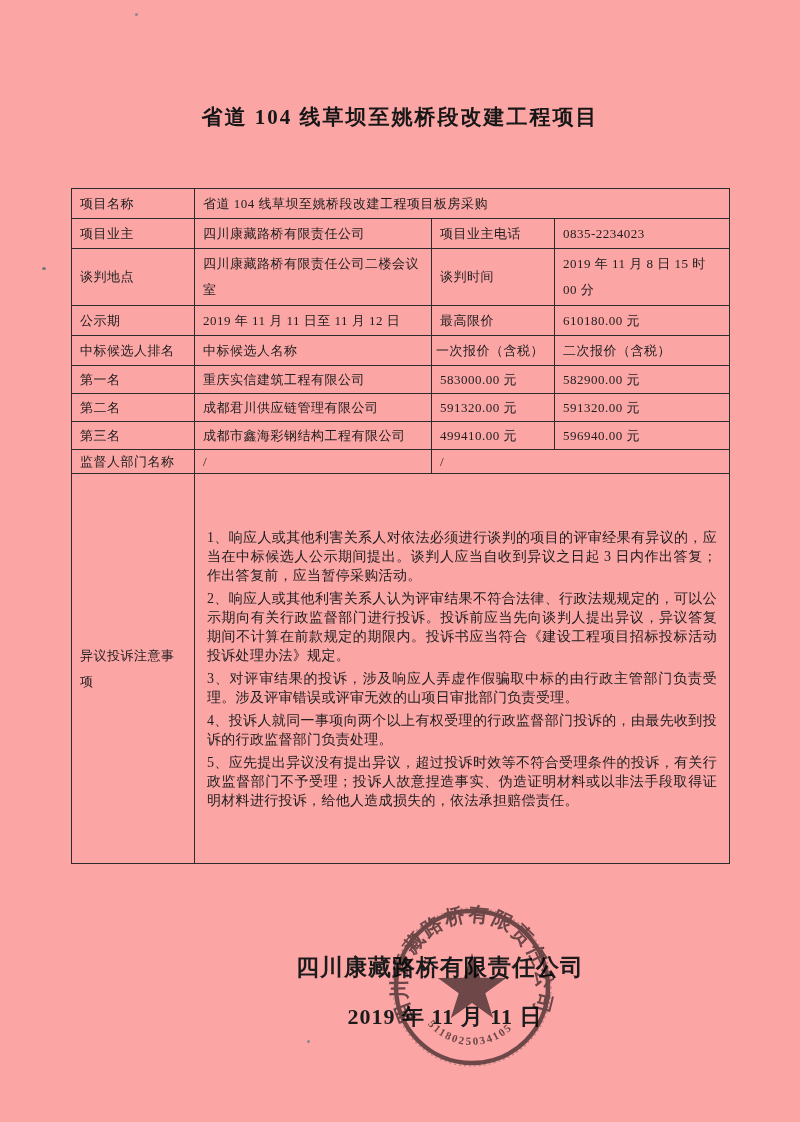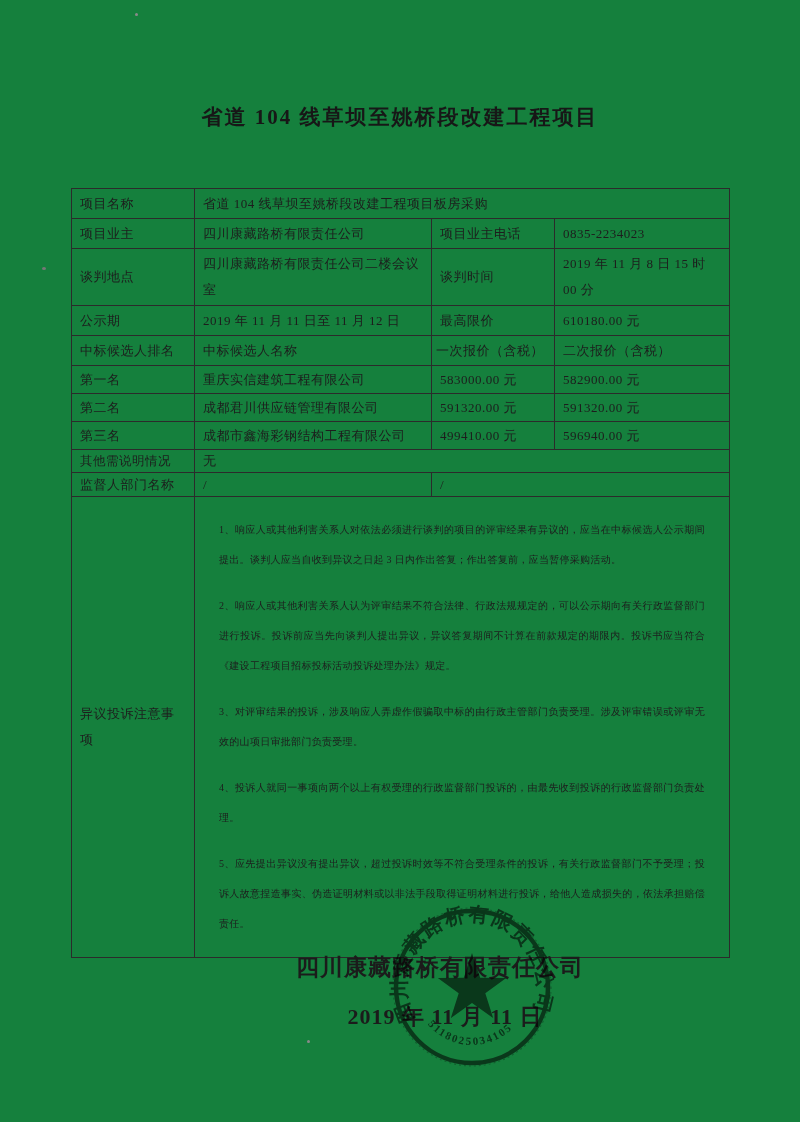--- a/index.html
+++ b/index.html
@@ -1,19 +1,19 @@
 <!DOCTYPE html>
 <html><head>
 <meta charset="utf-8">
 <style>
   html,body{margin:0;padding:0;background:#e8e8e8;}
   .page{
     position:relative;
     width:800px;height:1122px;
-    background:#15803d;
+    background:#fca5a5;
     margin:0 auto;
     overflow:hidden;
     font-family:"Liberation Serif","DejaVu Serif",serif;
     color:#1d1d1d;
   }
   
   .title-line{
     position:absolute;left:0;right:0;
     text-align:center;
     font-weight:bold;
@@ -40,23 +40,23 @@
     letter-spacing:0.5px;
     overflow:hidden;
   }
   td.label{letter-spacing:1px;}
   .r30{height:30px}.r54{height:54px}.r28{height:28px}.r22{height:22px}.r24{height:24px}
   td.notice-cell{
     vertical-align:top;
     padding:5px 10px 0 12px;
   }
   .notice-cell p{
-    margin:16px;
-    font-size:10px;
-    line-height:30px;
+    margin:4px;
+    font-size:14px;
+    line-height:19px;
     text-align:justify;
     letter-spacing:0.3px;
   }
   td.notice-label{vertical-align:middle;line-height:26px;}
 
   
   .sign-company{
     position:absolute;top:952px;left:75px;width:730px;
     text-align:center;
     font-size:23px;font-weight:bold;letter-spacing:1px;
@@ -147,24 +147,20 @@
         <td>成都君川供应链管理有限公司</td>
         <td>591320.00 元</td>
         <td>591320.00 元</td>
       </tr>
       <tr class="r28">
         <td class="label">第三名</td>
         <td>成都市鑫海彩钢结构工程有限公司</td>
         <td>499410.00 元</td>
         <td>596940.00 元</td>
       </tr>
-      <tr class="r22">
-        <td class="label" style="font-size:12.5px;">其他需说明情况</td>
-        <td colspan="3">无</td>
-      </tr>
       <tr class="r24">
         <td class="label">监督人部门名称</td>
         <td>/</td>
         <td colspan="2">/</td>
       </tr>
       <tr>
         <td class="label notice-label" style="height:385px;">异议投诉注意事项</td>
         <td colspan="3" class="notice-cell">
           <p>1、响应人或其他利害关系人对依法必须进行谈判的项目的评审经果有异议的，应当在中标候选人公示期间提出。谈判人应当自收到异议之日起 3 日内作出答复；作出答复前，应当暂停采购活动。</p>
           <p>2、响应人或其他利害关系人认为评审结果不符合法律、行政法规规定的，可以公示期向有关行政监督部门进行投诉。投诉前应当先向谈判人提出异议，异议答复期间不计算在前款规定的期限内。投诉书应当符合《建设工程项目招标投标活动投诉处理办法》规定。</p>

